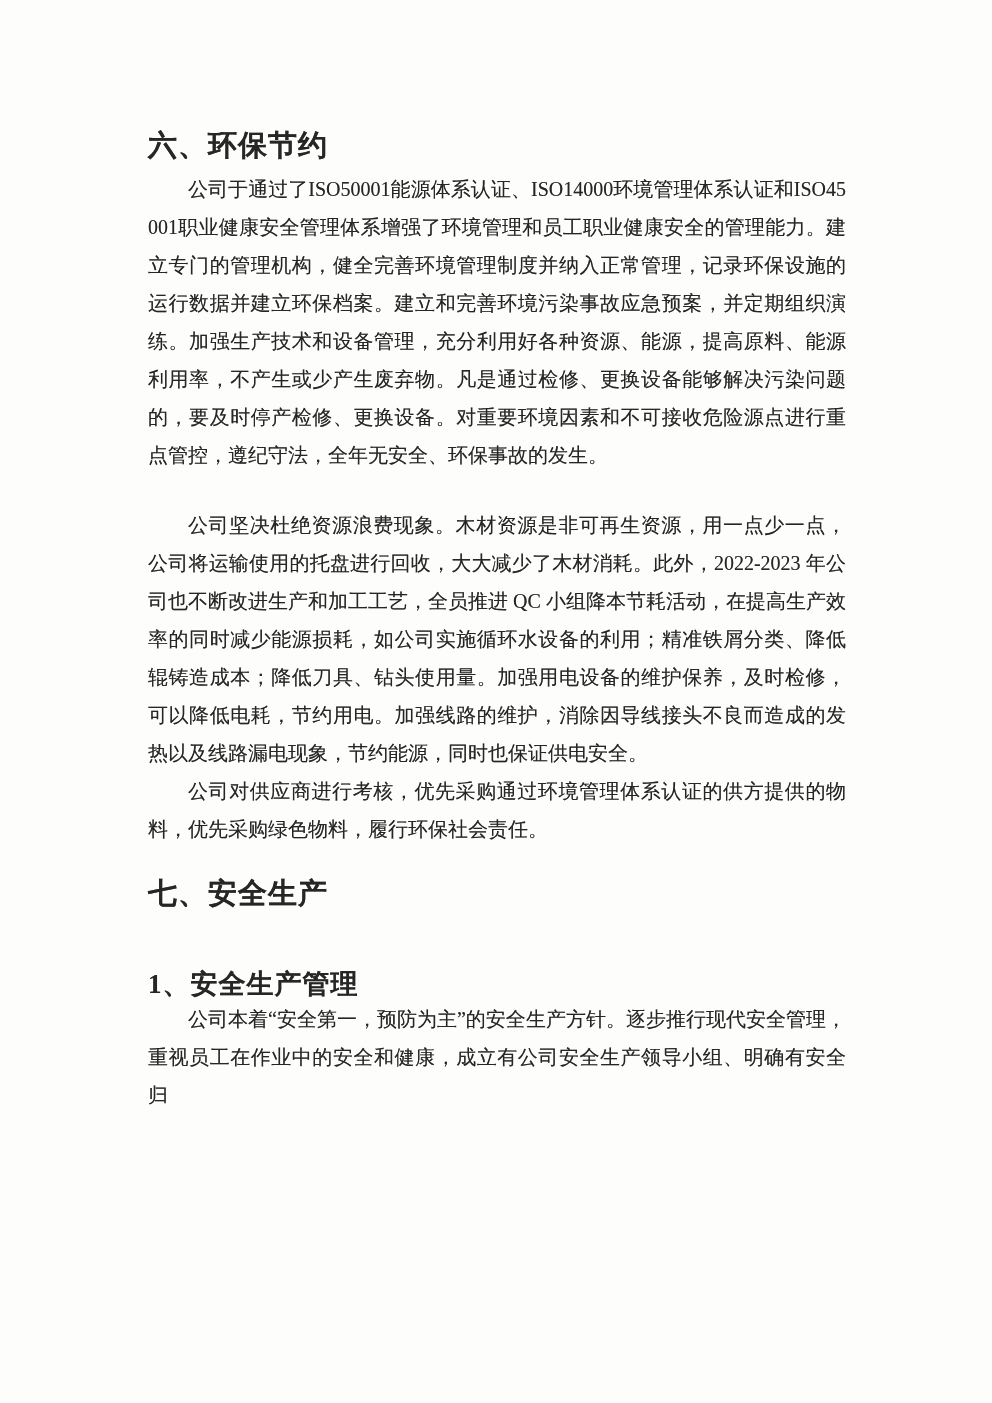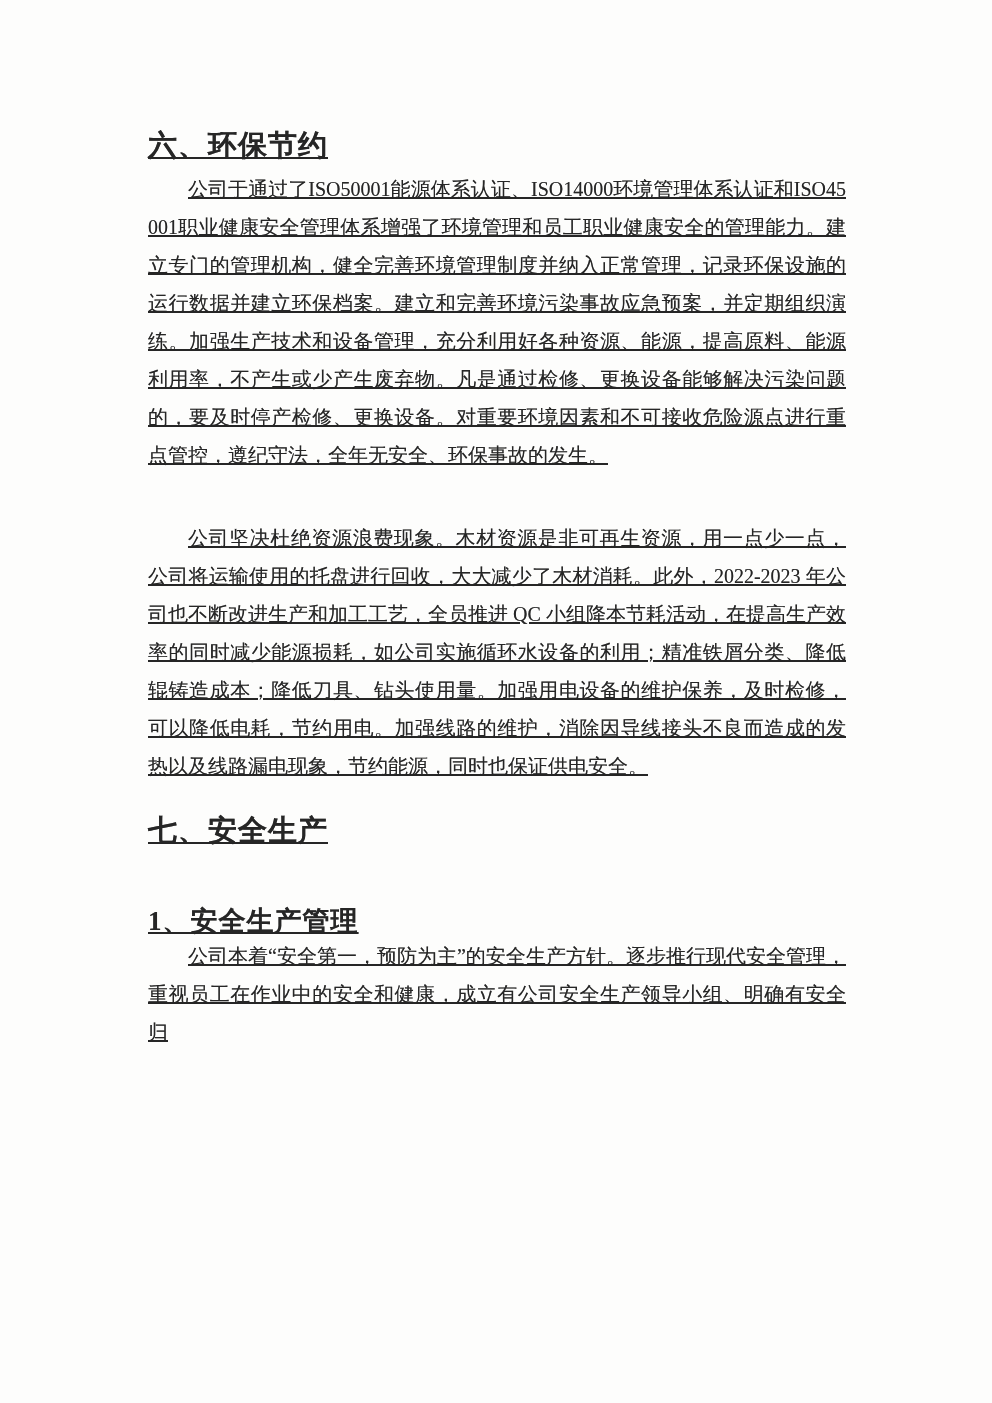--- a/index.html
+++ b/index.html
@@ -15,21 +15,20 @@
     height: 1403px;
     font-family: "Liberation Serif", "DejaVu Serif", serif;
     color: var(--ink);
     overflow: hidden;
   }
   .page {
     width: 992px;
     height: 1212px;
     padding: 128px 146px 0 148px;
     background: var(--bg);
-    text-decoration: underline;
   }
   .chapter-heading {
     font-family: "DejaVu Sans", "Liberation Sans", sans-serif;
     font-weight: 700;
     font-size: 29px;
     line-height: 34px;
     letter-spacing: 1px;
     color: var(--ink);
     text-shadow: 0 0 0.5px rgba(0,0,0,0.55);
   }
@@ -48,39 +47,40 @@
     text-align: justify;
     text-indent: 2em;
     color: var(--ink);
     text-shadow: 0 0 0.6px rgba(0,0,0,0.4);
     word-break: break-all;
   }
   
   .m-subhead-after-chapter { margin-top: 44px; }
   .m-para-after-subhead    { margin-top: 8px; }
   .m-subhead-2             { margin-top: 46px; }
-  .m-para-2                { margin-top: 45px; }
+  .m-para-2                { margin-top: 32px; }
   .m-para-follow           { margin-top: 0; }
   .m-chapter-2             { margin-top: 28px; }
   .m-subhead-3             { margin-top: 58px; }
   .m-para-4                { }
 </style>
 </head>
 <body>
 
 <div class="page">
 
   <div class="chapter-heading">六、环保节约</div>
 
 
   <p class="body-para m-para-after-subhead">公司于通过了ISO50001能源体系认证、ISO14000环境管理体系认证和ISO45001职业健康安全管理体系增强了环境管理和员工职业健康安全的管理能力。建立专门的管理机构，健全完善环境管理制度并纳入正常管理，记录环保设施的运行数据并建立环保档案。建立和完善环境污染事故应急预案，并定期组织演练。加强生产技术和设备管理，充分利用好各种资源、能源，提高原料、能源利用率，不产生或少产生废弃物。凡是通过检修、更换设备能够解决污染问题的，要及时停产检修、更换设备。对重要环境因素和不可接收危险源点进行重点管控，遵纪守法，全年无安全、环保事故的发生。</p>
 
 
   <p class="body-para m-para-2">公司坚决杜绝资源浪费现象。木材资源是非可再生资源，用一点少一点，公司将运输使用的托盘进行回收，大大减少了木材消耗。此外，2022-2023 年公司也不断改进生产和加工工艺，全员推进 QC 小组降本节耗活动，在提高生产效率的同时减少能源损耗，如公司实施循环水设备的利用；精准铁屑分类、降低辊铸造成本；降低刀具、钻头使用量。加强用电设备的维护保养，及时检修，可以降低电耗，节约用电。加强线路的维护，消除因导线接头不良而造成的发热以及线路漏电现象，节约能源，同时也保证供电安全。</p>
 
+  <p class="body-para m-para-follow">公司对供应商进行考核，优先采购通过环境管理体系认证的供方提供的物料，优先采购绿色物料，履行环保社会责任。</p>
 
   <div class="chapter-heading m-chapter-2">七、安全生产</div>
 
   <div class="sub-heading m-subhead-3">1、安全生产管理</div>
 
   <p class="body-para m-para-4">公司本着“安全第一，预防为主”的安全生产方针。逐步推行现代安全管理，重视员工在作业中的安全和健康，成立有公司安全生产领导小组、明确有安全归</p>
 
 </div>
 
 </body></html>

